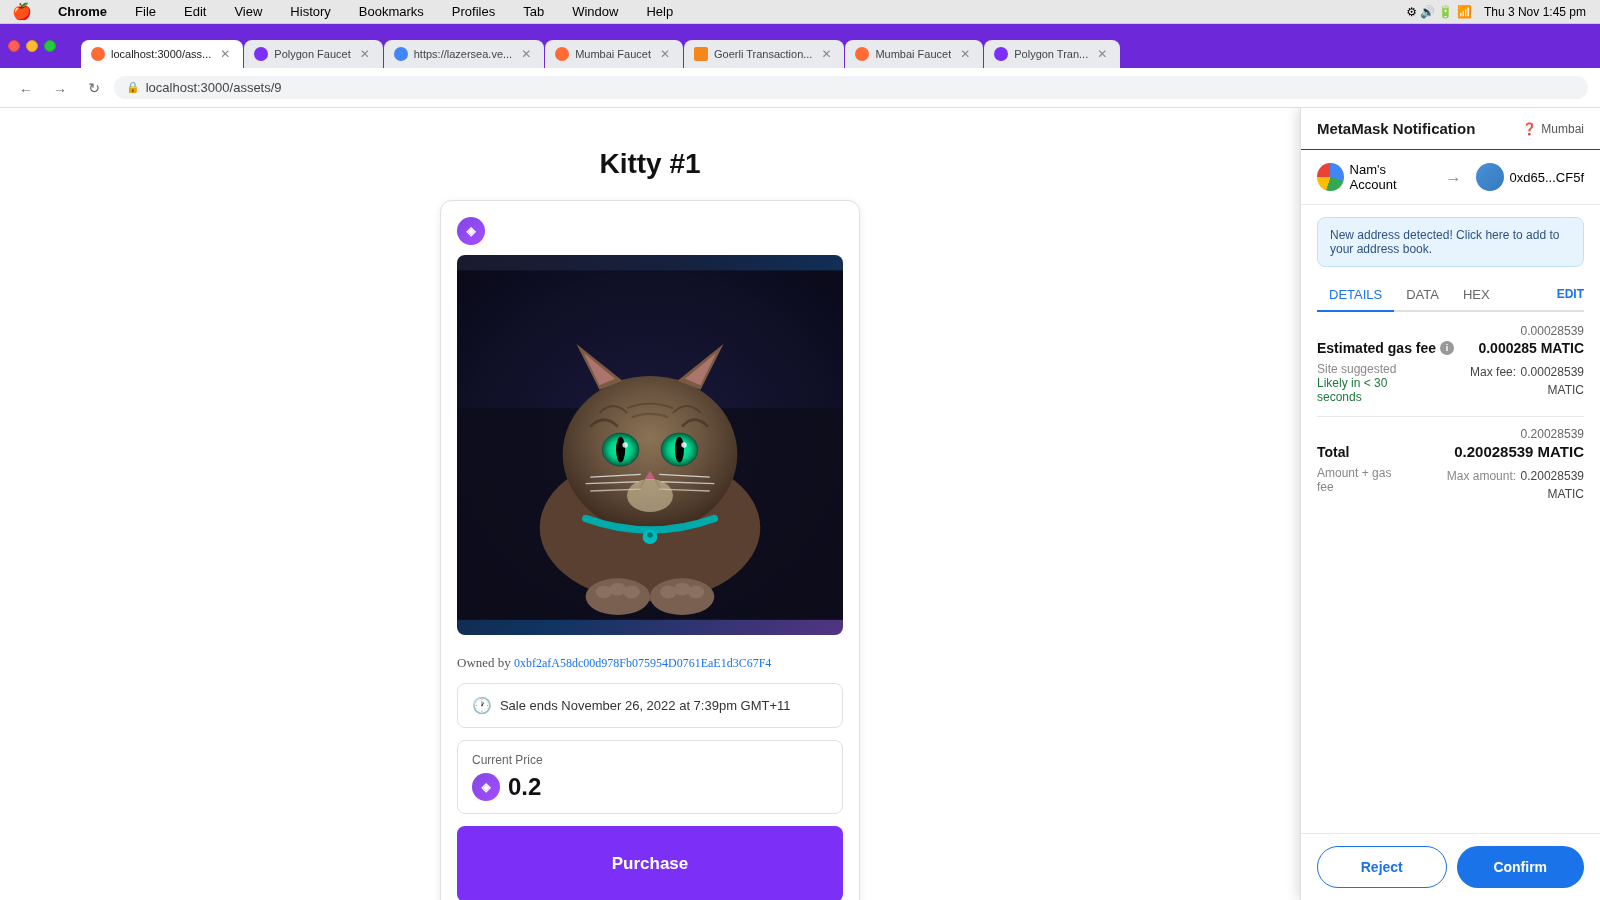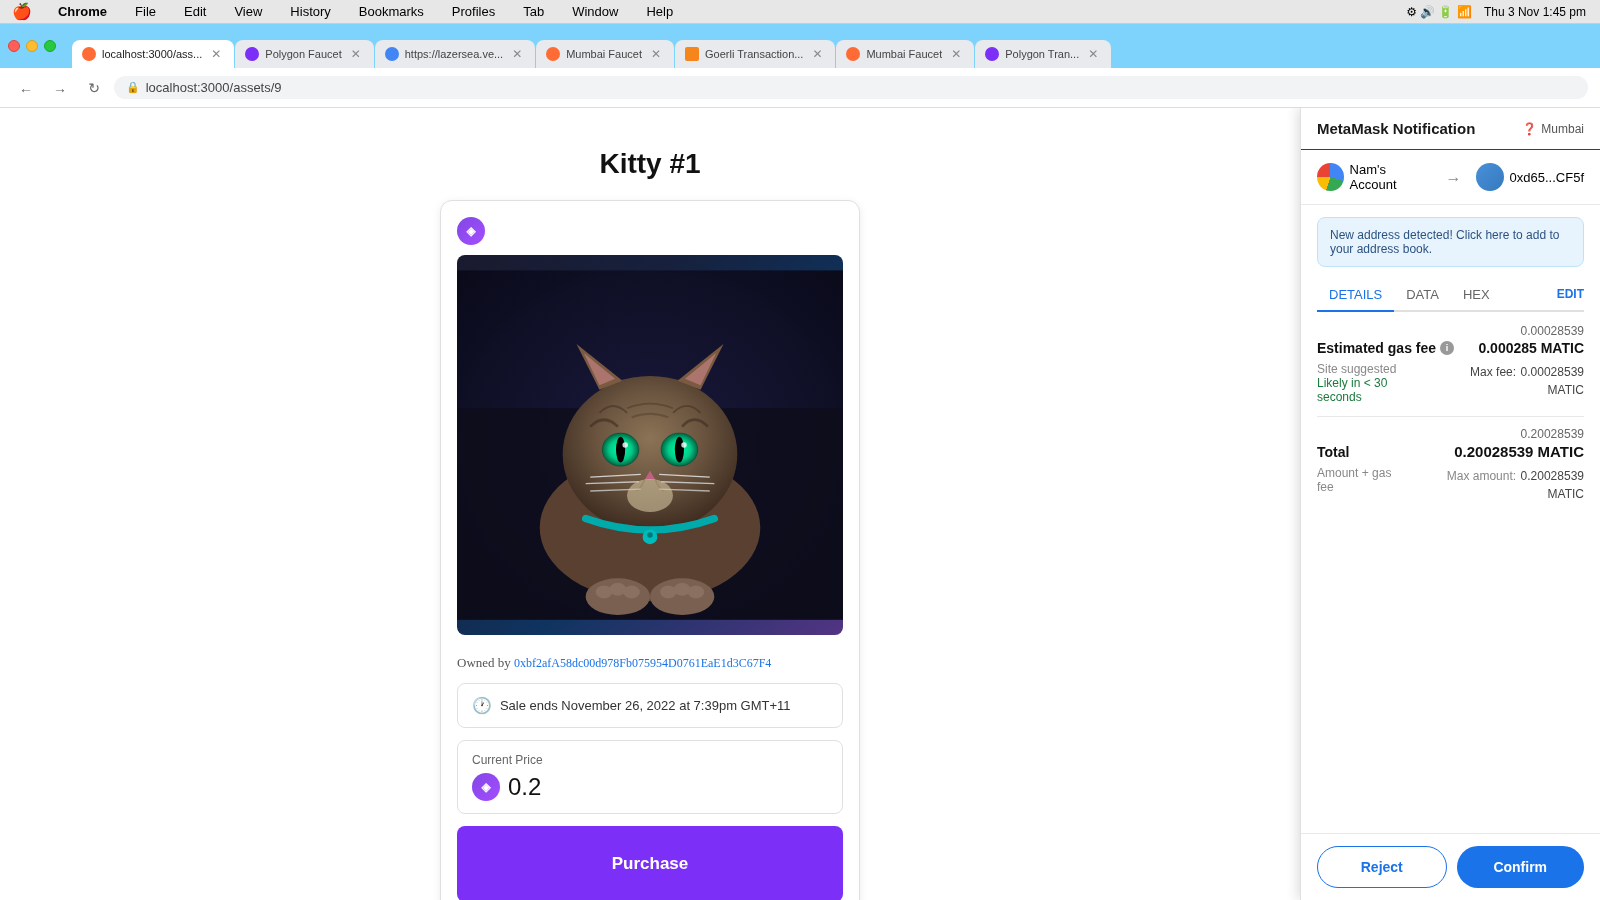--- a/index.html
+++ b/index.html
@@ -243,21 +243,21 @@
     }
 
     .price-display {
       display: flex;
       align-items: center;
       gap: 8px;
     }
 
     .price-value {
       font-size: 24px;
-      font-weight: 400;
+      font-weight: 700;
       color: #111;
     }
 
     .purchase-btn {
       margin-top: 12px;
       width: 100%;
       background: #7b2ff7;
       color: #fff;
       border: none;
       border-radius: 8px;
@@ -532,25 +532,25 @@
       color: #fff;
       border-radius: 24px;
       font-size: 14px;
       font-weight: 600;
       cursor: pointer;
     }
 
     
     .tab-bar-wrapper {
       display: flex;
-      background: #7dd3fc;
+      background: #6d28d9;
       align-items: center;
       height: 44px;
       padding: 0 8px;
-      gap: 8px;
+      gap: 17px;
     }
 
     .tabs-container {
       display: flex;
       align-items: flex-end;
       height: 100%;
       gap: 1px;
       padding-top: 8px;
     }
 

